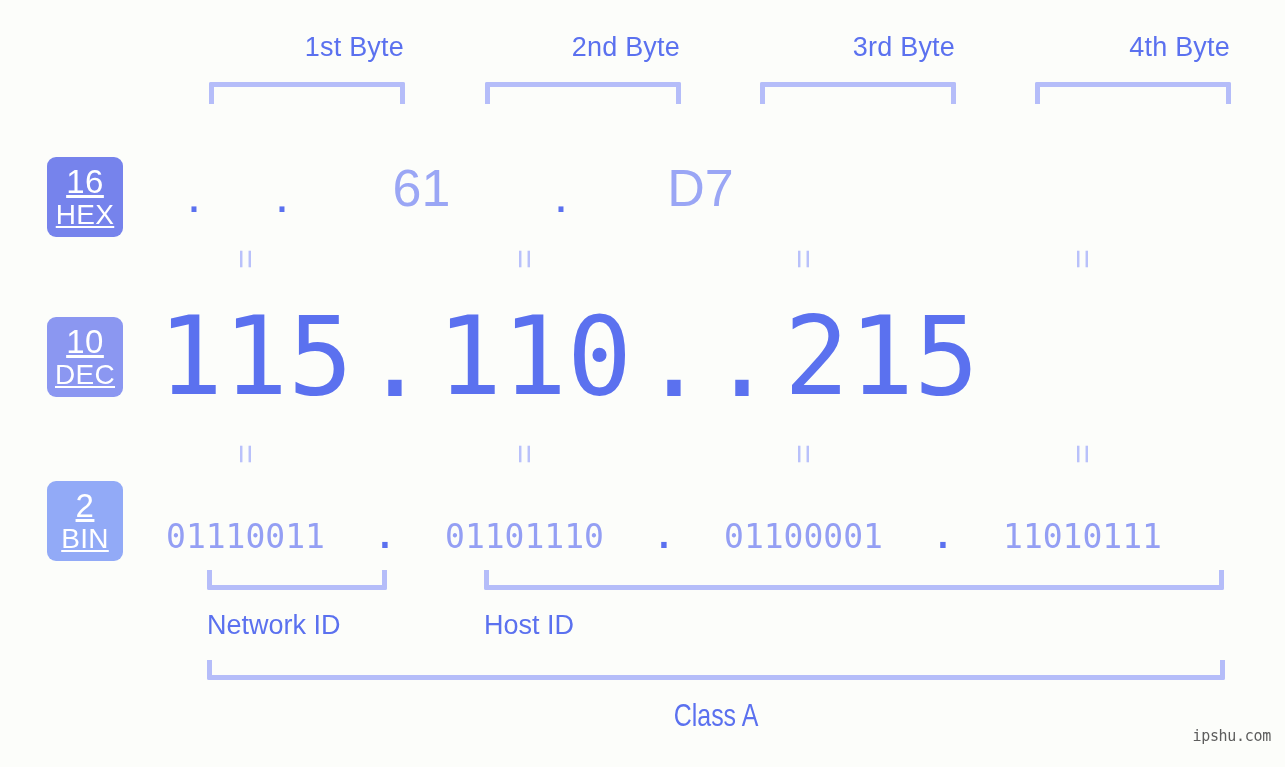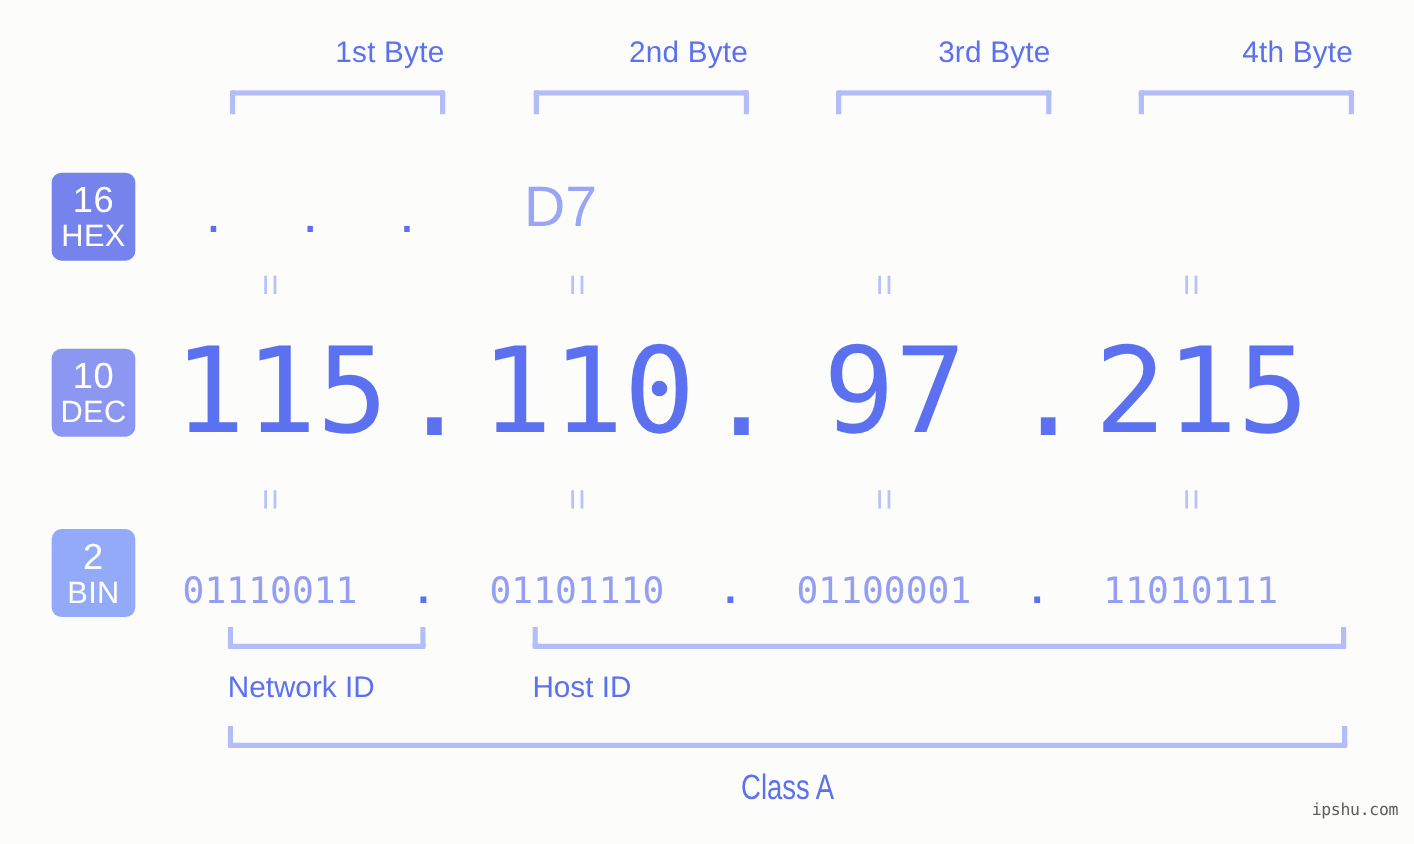--- a/index.html
+++ b/index.html
@@ -60,20 +60,21 @@
     left: 47px;
     width: 76px;
     height: 80px;
     border-radius: 9px;
     color: #ffffff;
     display: flex;
     flex-direction: column;
     align-items: center;
     justify-content: center;
     line-height: 1;
+    text-decoration: underline;
   }
   .badge .num {
     font-size: 33px;
     font-weight: 400;
     letter-spacing: 0.5px;
   }
   .badge .abbr {
     font-size: 28px;
     margin-top: 3px;
     letter-spacing: 0.3px;
@@ -220,20 +221,21 @@
     <span class="abbr">DEC</span>
   </div>
   <div class="badge badge-bin">
     <span class="num">2</span>
     <span class="abbr">BIN</span>
   </div>
 
   <div class="row row-hex">
     <div class="cell dot">.</div>
     <div class="cell dot">.</div>
+    <div class="cell octet">61</div>
     <div class="cell dot">.</div>
     <div class="cell octet">D7</div>
   </div>
 
   <div class="eq-row eq-row-1">
     <div class="eq-slot">
       <span class="eq">=</span>
     </div>
     <div class="eq-gap"></div>
     <div class="eq-slot">
@@ -247,21 +249,20 @@
     <div class="eq-slot">
       <span class="eq">=</span>
     </div>
   </div>
 
   <div class="row row-dec">
     <div class="cell octet">115</div>
     <div class="cell dot">.</div>
     <div class="cell octet">110</div>
     <div class="cell dot">.</div>
-    <div class="cell octet">97</div>
     <div class="cell dot">.</div>
     <div class="cell octet">215</div>
   </div>
 
   <div class="eq-row eq-row-2">
     <div class="eq-slot">
       <span class="eq">=</span>
     </div>
     <div class="eq-gap"></div>
     <div class="eq-slot">

